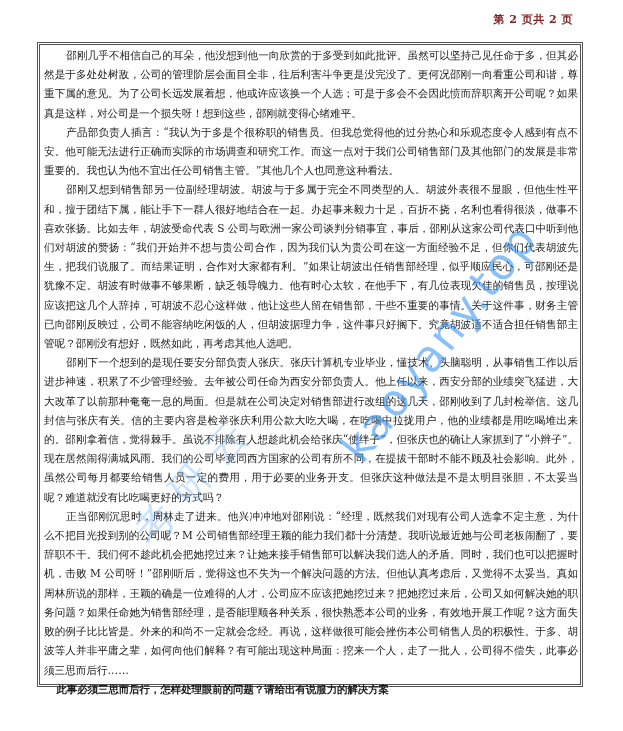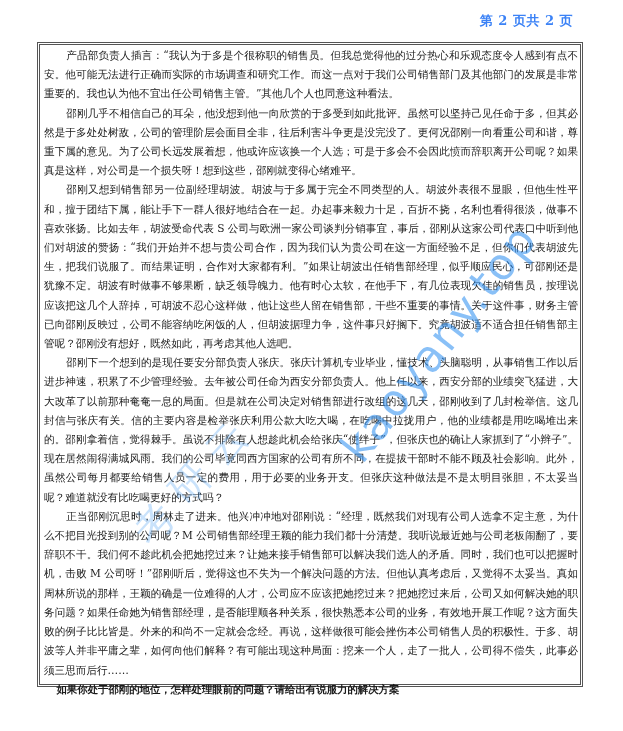--- a/index.html
+++ b/index.html
@@ -1,19 +1,19 @@
 <!DOCTYPE html>
 <html><head>
   <meta charset="utf-8">
   <style>
     html, body { margin: 0; padding: 0; background: #ffffff; }
     body { width: 623px; height: 731px; position: relative; overflow: hidden;
            font-family: "DejaVu Serif", "Liberation Serif", serif; color: #1a1a1a; }
-    .page-header { position: absolute; top: 12px; right: 50px; font-size: 13px; font-weight: bold;
-                   font-family: "DejaVu Serif", serif; color: #3b82f6; letter-spacing: 0.5px; }
+    .page-header { position: absolute; top: 12px; right: 50px; font-size: 11px; font-weight: bold;
+                   font-family: "DejaVu Serif", serif; color: #7f1d1d; letter-spacing: 0.5px; }
     .frame { position: absolute; left: 37px; top: 42px; width: 546px; height: 645px;
              border: 3px double #555; box-sizing: border-box; }
     .content { position: absolute; left: 44px; top: 46px; width: 534px; font-size: 10.6px;
                line-height: 19.2px; text-align: justify; }
     .para { margin: 0; text-indent: 2.1em; }
     .q-title { margin: 0; padding-left: 2.1em; font-weight: bold; font-size: 11px; }
     .q-text { margin: 0; padding-left: 1.2em; font-weight: bold; font-size: 10.4px; }
     .wm { position: absolute; pointer-events: none; color: rgba(40, 140, 240, 0.55);
           font-family: "DejaVu Sans", sans-serif; white-space: nowrap; }
     .wm-main { left: 330px; top: 440px; font-size: 44px; transform: rotate(-52deg);
@@ -22,22 +22,22 @@
                transform-origin: left top; color: rgba(60, 150, 240, 0.28); letter-spacing: 14px; }
   </style>
 </head>
 <body>
 
 <div class="page-header">第 2 页共 2 页</div>
 
 <div class="frame"></div>
 
 <div class="content">
+  <p class="para">邵刚几乎不相信自己的耳朵，他没想到他一向欣赏的于多受到如此批评。虽然可以坚持己见任命于多，但其必然是于多处处树敌，公司的管理阶层会面目全非，往后利害斗争更是没完没了。更何况邵刚一向看重公司和谐，尊重下属的意见。为了公司长远发展着想，他或许应该换一个人选；可是于多会不会因此愤而辞职离开公司呢？如果真是这样，对公司是一个损失呀！想到这些，邵刚就变得心绪难平。</p>
   <p class="para">产品部负责人插言：“我认为于多是个很称职的销售员。但我总觉得他的过分热心和乐观态度令人感到有点不安。他可能无法进行正确而实际的市场调查和研究工作。而这一点对于我们公司销售部门及其他部门的发展是非常重要的。我也认为他不宜出任公司销售主管。”其他几个人也同意这种看法。</p>
-  <p class="para">邵刚几乎不相信自己的耳朵，他没想到他一向欣赏的于多受到如此批评。虽然可以坚持己见任命于多，但其必然是于多处处树敌，公司的管理阶层会面目全非，往后利害斗争更是没完没了。更何况邵刚一向看重公司和谐，尊重下属的意见。为了公司长远发展着想，他或许应该换一个人选；可是于多会不会因此愤而辞职离开公司呢？如果真是这样，对公司是一个损失呀！想到这些，邵刚就变得心绪难平。</p>
   <p class="para">邵刚又想到销售部另一位副经理胡波。胡波与于多属于完全不同类型的人。胡波外表很不显眼，但他生性平和，擅于团结下属，能让手下一群人很好地结合在一起。办起事来毅力十足，百折不挠，名利也看得很淡，做事不喜欢张扬。比如去年，胡波受命代表 S 公司与欧洲一家公司谈判分销事宜，事后，邵刚从这家公司代表口中听到他们对胡波的赞扬：“我们开始并不想与贵公司合作，因为我们认为贵公司在这一方面经验不足，但你们代表胡波先生，把我们说服了。而结果证明，合作对大家都有利。”如果让胡波出任销售部经理，似乎顺应民心，可邵刚还是犹豫不定。胡波有时做事不够果断，缺乏领导魄力。他有时心太软，在他手下，有几位表现欠佳的销售员，按理说应该把这几个人辞掉，可胡波不忍心这样做，他让这些人留在销售部，干些不重要的事情。关于这件事，财务主管已向邵刚反映过，公司不能容纳吃闲饭的人，但胡波据理力争，这件事只好搁下。究竟胡波适不适合担任销售部主管呢？邵刚没有想好，既然如此，再考虑其他人选吧。</p>
   <p class="para">邵刚下一个想到的是现任要安分部负责人张庆。张庆计算机专业毕业，懂技术、头脑聪明，从事销售工作以后进步神速，积累了不少管理经验。去年被公司任命为西安分部负责人。他上任以来，西安分部的业绩突飞猛进，大大改革了以前那种奄奄一息的局面。但是就在公司决定对销售部进行改组的这几天，邵刚收到了几封检举信。这几封信与张庆有关。信的主要内容是检举张庆利用公款大吃大喝，在吃喝中拉拢用户，他的业绩都是用吃喝堆出来的。邵刚拿着信，觉得棘手。虽说不排除有人想趁此机会给张庆“使绊子”，但张庆也的确让人家抓到了“小辫子”。现在居然闹得满城风雨。我们的公司毕竟同西方国家的公司有所不同，在提拔干部时不能不顾及社会影响。此外，虽然公司每月都要给销售人员一定的费用，用于必要的业务开支。但张庆这种做法是不是太明目张胆，不太妥当呢？难道就没有比吃喝更好的方式吗？</p>
   <p class="para">正当邵刚沉思时，周林走了进来。他兴冲冲地对邵刚说：“经理，既然我们对现有公司人选拿不定主意，为什么不把目光投到别的公司呢？M 公司销售部经理王颖的能力我们都十分清楚。我听说最近她与公司老板闹翻了，要辞职不干。我们何不趁此机会把她挖过来？让她来接手销售部可以解决我们选人的矛盾。同时，我们也可以把握时机，击败 M 公司呀！”邵刚听后，觉得这也不失为一个解决问题的方法。但他认真考虑后，又觉得不太妥当。真如周林所说的那样，王颖的确是一位难得的人才，公司应不应该把她挖过来？把她挖过来后，公司又如何解决她的职务问题？如果任命她为销售部经理，是否能理顺各种关系，很快熟悉本公司的业务，有效地开展工作呢？这方面失败的例子比比皆是。外来的和尚不一定就会念经。再说，这样做很可能会挫伤本公司销售人员的积极性。于多、胡波等人并非平庸之辈，如何向他们解释？有可能出现这种局面：挖来一个人，走了一批人，公司得不偿失，此事必须三思而后行……</p>
-  <p class="q-text">如果你处于邵刚的地位，怎样处理眼前的问题？请给出有说服力的解决方案</p>
+  <p class="q-text">此事必须三思而后行，怎样处理眼前的问题？请给出有说服力的解决方案</p>
 </div>
 
 <div class="wm wm-side">考研云</div>
 <div class="wm wm-main">kaoyany.top</div>
 
 </body></html>

